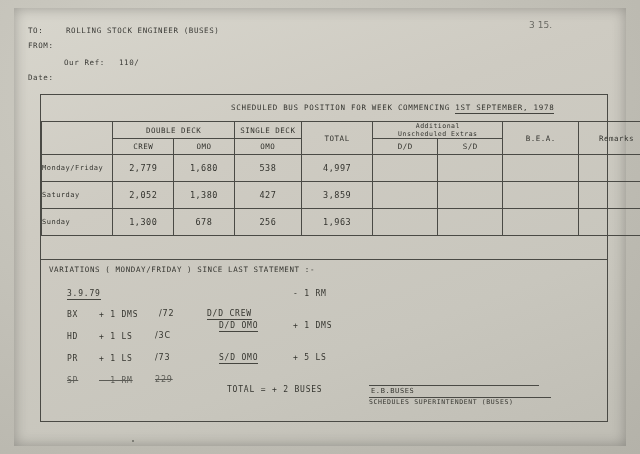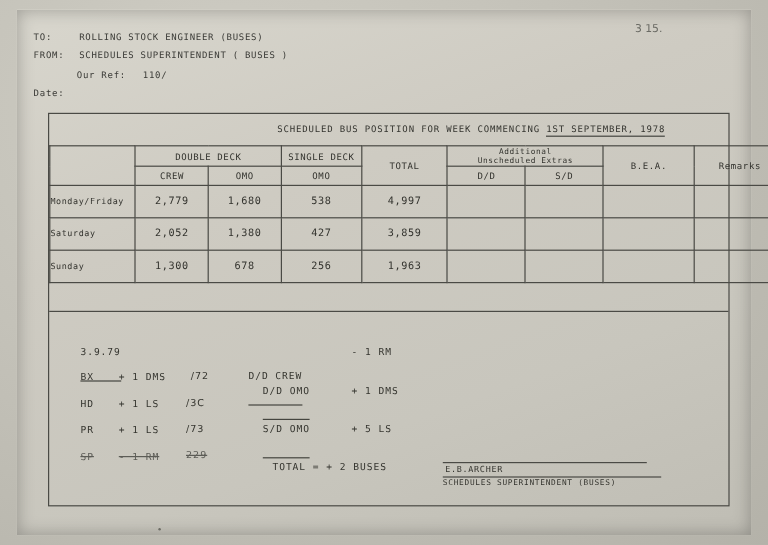--- a/index.html
+++ b/index.html
@@ -43,41 +43,40 @@
     font-weight:normal;
     letter-spacing:.5px;
   }
   .h1{height:16px;text-align:center;vertical-align:middle;}
   .h2{height:15px;text-align:center;vertical-align:middle;}
   .rowlbl{height:26px;padding-left:3px;font-size:7px;}
   .num{text-align:center;vertical-align:middle;font-size:8.5px;letter-spacing:.8px;}
   .vartitle{position:absolute;left:8px;top:170px;font-size:7.5px;color:#34342f;letter-spacing:.6px;}
   .varrule{position:absolute;left:0;top:164px;width:566px;height:1px;background:#4a4a45;}
   .v{position:absolute;font-size:8px;color:#35352f;letter-spacing:.8px;}
-  .u{border-bottom:1px solid #45453f;padding-bottom:19px;}
+  .u{border-bottom:1px solid #45453f;padding-bottom:1px;}
   .strike{text-decoration:line-through;color:#5c5c56;}
   .sig{position:absolute;left:330px;top:292px;font-size:7px;color:#35352f;letter-spacing:.6px;}
   .sigline{position:absolute;left:328px;top:290px;width:170px;height:1px;background:#4a4a45;}
   .sigline2{position:absolute;left:328px;top:302px;width:182px;height:1px;background:#4a4a45;}
   .corner{position:absolute;right:74px;top:12px;font-size:9px;color:#6a6a64;font-family:"DejaVu Sans",sans-serif;}
   .dot{position:absolute;left:118px;top:432px;width:2px;height:2px;background:#6b6b64;border-radius:50%;}
 </style>
 </head>
 <body>
 
 <div id="sheet">
   <div class="paper">
 
     <div class="corner">3 15.</div>
 
     <div class="txt hdr" style="left:14px;top:18px;">TO:</div>
     <div class="txt hdr" style="left:52px;top:18px;">ROLLING STOCK ENGINEER (BUSES)</div>
 
     <div class="txt hdr" style="left:14px;top:33px;">FROM:</div>
-    <div class="txt hdr" style="left:52px;top:33px;">SCHEDULES SUPERINTENDENT ( BUSES )</div>
 
     <div class="txt hdr" style="left:14px;top:50px;margin-left:36px;">Our Ref:</div>
     <div class="txt hdr" style="left:62px;top:50px;margin-left:43px;">110/</div>
 
     <div class="txt hdr" style="left:14px;top:65px;">Date:</div>
 
     <div class="box">
 
       <div class="titleline">
         <div class="title">
@@ -146,20 +145,21 @@
           <td class="num">1,963</td>
           <td class="num"></td>
           <td class="num"></td>
           <td class="num"></td>
           <td class="num"></td>
         </tr>
       </tbody>
         </table>
 
       <div class="varrule"></div>
+      <div class="vartitle">VARIATIONS ( MONDAY/FRIDAY ) SINCE LAST STATEMENT :-</div>
 
       <div class="v u" style="left:26px;top:194px;">3.9.79</div>
 
       <div class="v" style="left:26px;top:215px;">BX</div>
       <div class="v" style="left:58px;top:215px;">+ 1 DMS</div>
       <div class="v pencil" style="left:118px;top:214px;">/72</div>
 
       <div class="v" style="left:26px;top:237px;">HD</div>
       <div class="v" style="left:58px;top:237px;">+ 1 LS</div>
       <div class="v pencil" style="left:114px;top:236px;">/3C</div>
@@ -177,20 +177,20 @@
 
       <div class="v u" style="left:178px;top:226px;">D/D OMO</div>
       <div class="v" style="left:252px;top:226px;">+ 1 DMS</div>
 
       <div class="v u" style="left:178px;top:258px;">S/D OMO</div>
       <div class="v" style="left:252px;top:258px;">+ 5 LS</div>
 
       <div class="v" style="left:186px;top:290px;">TOTAL  =  + 2 BUSES</div>
 
       <div class="sigline"></div>
-      <div class="sig">E.B.ARCHER</div>
+      <div class="sig">E.B.BUSES</div>
       <div class="sigline2"></div>
       <div class="sig" style="top:303px;left:328px;font-size:6.5px;">SCHEDULES SUPERINTENDENT (BUSES)</div>
     </div>
 
     <div class="dot"></div>
   </div>
 </div>
 
 </body></html>

